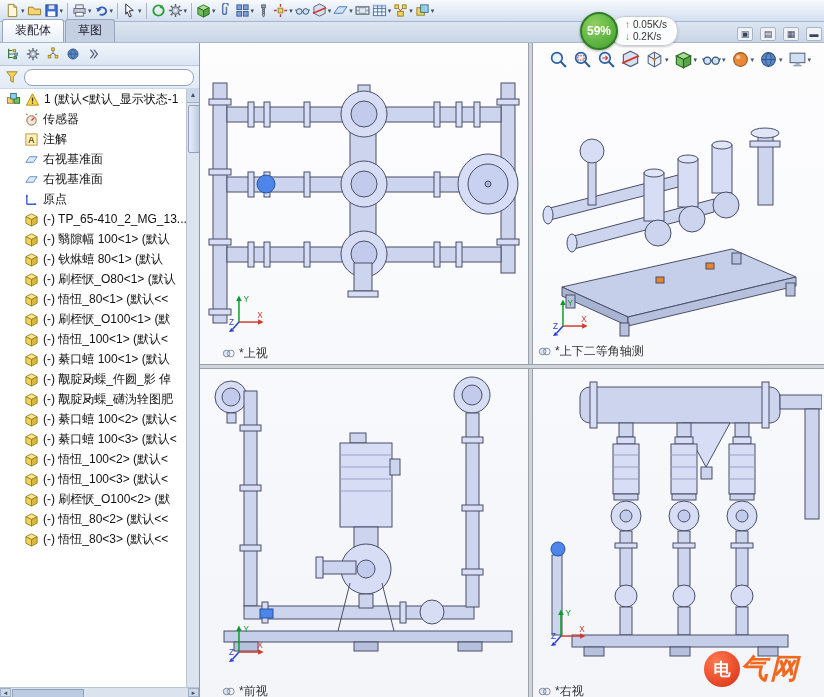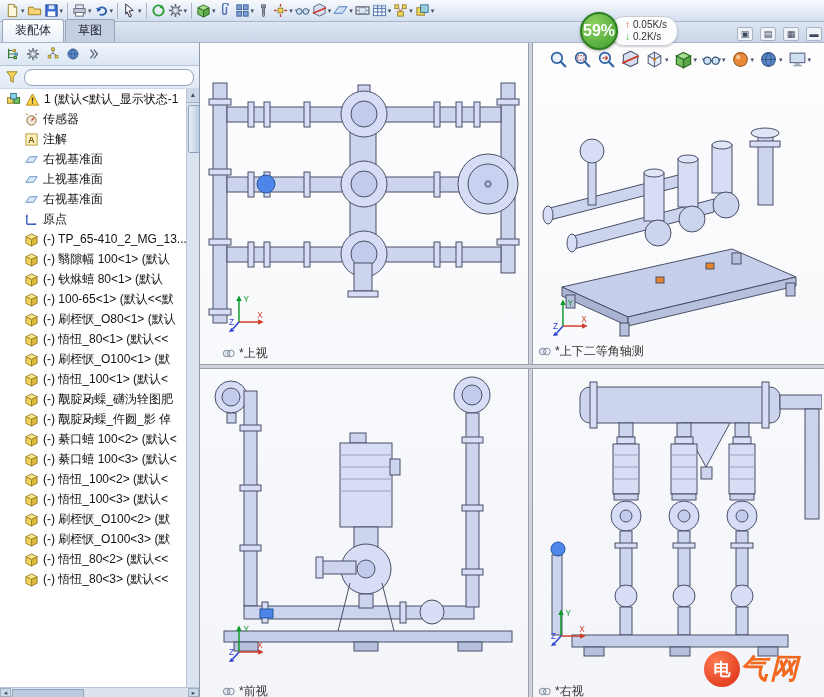--- a/index.html
+++ b/index.html
@@ -52,21 +52,21 @@
   .hudbtn{display:flex;align-items:center;padding:1px;border-radius:2px;}
   .hudbtn svg{width:19px;height:19px;}
   .vlabel{position:absolute;display:flex;gap:4px;align-items:center;font-size:12px;color:#333;z-index:10;white-space:nowrap;}
   .vlabel-ic{width:13px;height:13px;}
   .triad{position:absolute;width:44px;height:46px;z-index:9;}
   .model{position:absolute;}
 
   
   .net-badge{position:absolute;left:580px;top:12px;display:flex;align-items:center;z-index:60;}
   .pct{width:38px;height:38px;border-radius:50%;background:radial-gradient(circle at 35% 30%,#8ed060,#3f9f2f);
-    border:2px solid #2d7d22;color:#fff;font-weight:bold;font-size:16px;display:flex;align-items:center;justify-content:center;
+    border:2px solid #2d7d22;color:#fff;font-weight:bold;font-size:12px;display:flex;align-items:center;justify-content:center;
     box-shadow:0 1px 3px rgba(0,0,0,.35);z-index:2;box-sizing:border-box;}
   .pill{margin-left:-8px;background:rgba(255,255,255,.93);border:1px solid #c6ccd6;border-radius:14px;padding:2px 10px 2px 14px;box-shadow:0 1px 2px rgba(0,0,0,.2);}
   .nline{font-size:10px;color:#333;display:flex;gap:3px;align-items:center;line-height:12px;}
   .up-ic{color:#e5542a;font-weight:bold;}
   .down-ic{color:#2faf3c;font-weight:bold;}
 
   .tray{position:absolute;left:737px;top:27px;display:flex;gap:7px;z-index:55;}
   .tray-btn{width:16px;height:14px;background:#eef1f6;border:1px solid #a9b4c4;border-radius:2px;font-size:9px;line-height:13px;text-align:center;color:#39435a;box-sizing:border-box;}
 
   .watermark{position:absolute;left:704px;top:650px;width:140px;display:flex;align-items:center;z-index:40;}
@@ -315,26 +315,20 @@
         <div class="tree-row">
           <span class="ticon"><svg viewBox="0 0 16 16">
               <path d="M2 11l4-6h8l-4 6z" fill="#dce9f8" stroke="#6090c8"></path>
             </svg></span>
           <span class="tlabel">右视基准面</span>
         </div>
         <div class="tree-row">
           <span class="ticon"><svg viewBox="0 0 16 16">
               <path d="M2 11l4-6h8l-4 6z" fill="#dce9f8" stroke="#6090c8"></path>
             </svg></span>
-          <span class="tlabel">上视基准面</span>
-        </div>
-        <div class="tree-row">
-          <span class="ticon"><svg viewBox="0 0 16 16">
-              <path d="M2 11l4-6h8l-4 6z" fill="#dce9f8" stroke="#6090c8"></path>
-            </svg></span>
           <span class="tlabel">右视基准面</span>
         </div>
         <div class="tree-row">
           <span class="ticon"><svg viewBox="0 0 16 16">
               <path d="M3 13h10M3 13V3" stroke="#3a5fc8" stroke-width="1.5" fill="none"></path>
               <path d="M13 13l-2-1.2v2.4zM3 3L1.8 5h2.4z" fill="#3a5fc8"></path>
             </svg></span>
           <span class="tlabel">原点</span>
         </div>
         <div class="tree-row">
@@ -360,28 +354,20 @@
               <path d="M14 5v7l-6 3V8z" fill="#d9b83a" stroke="#97822c"></path>
             </svg></span>
           <span class="tlabel">(-) 钬烌蟢 80&lt;1&gt; (默认</span>
         </div>
         <div class="tree-row">
           <span class="ticon"><svg viewBox="0 0 16 16">
               <path d="M2 5l6-3 6 3-6 3z" fill="#fbe88a" stroke="#97822c"></path>
               <path d="M2 5v7l6 3V8z" fill="#f3d35a" stroke="#97822c"></path>
               <path d="M14 5v7l-6 3V8z" fill="#d9b83a" stroke="#97822c"></path>
             </svg></span>
-          <span class="tlabel">(-) 100-65&lt;1&gt; (默认&lt;&lt;默</span>
-        </div>
-        <div class="tree-row">
-          <span class="ticon"><svg viewBox="0 0 16 16">
-              <path d="M2 5l6-3 6 3-6 3z" fill="#fbe88a" stroke="#97822c"></path>
-              <path d="M2 5v7l6 3V8z" fill="#f3d35a" stroke="#97822c"></path>
-              <path d="M14 5v7l-6 3V8z" fill="#d9b83a" stroke="#97822c"></path>
-            </svg></span>
           <span class="tlabel">(-) 刷桎恹_O80&lt;1&gt; (默认</span>
         </div>
         <div class="tree-row">
           <span class="ticon"><svg viewBox="0 0 16 16">
               <path d="M2 5l6-3 6 3-6 3z" fill="#fbe88a" stroke="#97822c"></path>
               <path d="M2 5v7l6 3V8z" fill="#f3d35a" stroke="#97822c"></path>
               <path d="M14 5v7l-6 3V8z" fill="#d9b83a" stroke="#97822c"></path>
             </svg></span>
           <span class="tlabel">(-) 悟忸_80&lt;1&gt; (默认&lt;&lt;</span>
         </div>
@@ -400,36 +386,44 @@
               <path d="M14 5v7l-6 3V8z" fill="#d9b83a" stroke="#97822c"></path>
             </svg></span>
           <span class="tlabel">(-) 悟忸_100&lt;1&gt; (默认&lt;</span>
         </div>
         <div class="tree-row">
           <span class="ticon"><svg viewBox="0 0 16 16">
               <path d="M2 5l6-3 6 3-6 3z" fill="#fbe88a" stroke="#97822c"></path>
               <path d="M2 5v7l6 3V8z" fill="#f3d35a" stroke="#97822c"></path>
               <path d="M14 5v7l-6 3V8z" fill="#d9b83a" stroke="#97822c"></path>
             </svg></span>
+          <span class="tlabel">(-) 綦口蟢 100&lt;1&gt; (默认</span>
+        </div>
+        <div class="tree-row">
+          <span class="ticon"><svg viewBox="0 0 16 16">
+              <path d="M2 5l6-3 6 3-6 3z" fill="#fbe88a" stroke="#97822c"></path>
+              <path d="M2 5v7l6 3V8z" fill="#f3d35a" stroke="#97822c"></path>
+              <path d="M14 5v7l-6 3V8z" fill="#d9b83a" stroke="#97822c"></path>
+            </svg></span>
+          <span class="tlabel">(-) 觏腚夃蟝_仵囫_影 倬</span>
+        </div>
+        <div class="tree-row">
+          <span class="ticon"><svg viewBox="0 0 16 16">
+              <path d="M2 5l6-3 6 3-6 3z" fill="#fbe88a" stroke="#97822c"></path>
+              <path d="M2 5v7l6 3V8z" fill="#f3d35a" stroke="#97822c"></path>
+              <path d="M14 5v7l-6 3V8z" fill="#d9b83a" stroke="#97822c"></path>
+            </svg></span>
           <span class="tlabel">(-) 觏腚夃蟝_礴沩辁图肥</span>
         </div>
         <div class="tree-row">
           <span class="ticon"><svg viewBox="0 0 16 16">
               <path d="M2 5l6-3 6 3-6 3z" fill="#fbe88a" stroke="#97822c"></path>
               <path d="M2 5v7l6 3V8z" fill="#f3d35a" stroke="#97822c"></path>
               <path d="M14 5v7l-6 3V8z" fill="#d9b83a" stroke="#97822c"></path>
             </svg></span>
-          <span class="tlabel">(-) 觏腚夃蟝_仵囫_影 倬</span>
-        </div>
-        <div class="tree-row">
-          <span class="ticon"><svg viewBox="0 0 16 16">
-              <path d="M2 5l6-3 6 3-6 3z" fill="#fbe88a" stroke="#97822c"></path>
-              <path d="M2 5v7l6 3V8z" fill="#f3d35a" stroke="#97822c"></path>
-              <path d="M14 5v7l-6 3V8z" fill="#d9b83a" stroke="#97822c"></path>
-            </svg></span>
           <span class="tlabel">(-) 綦口蟢 100&lt;2&gt; (默认&lt;</span>
         </div>
         <div class="tree-row">
           <span class="ticon"><svg viewBox="0 0 16 16">
               <path d="M2 5l6-3 6 3-6 3z" fill="#fbe88a" stroke="#97822c"></path>
               <path d="M2 5v7l6 3V8z" fill="#f3d35a" stroke="#97822c"></path>
               <path d="M14 5v7l-6 3V8z" fill="#d9b83a" stroke="#97822c"></path>
             </svg></span>
           <span class="tlabel">(-) 綦口蟢 100&lt;3&gt; (默认&lt;</span>
         </div>
@@ -449,28 +443,20 @@
             </svg></span>
           <span class="tlabel">(-) 悟忸_100&lt;3&gt; (默认&lt;</span>
         </div>
         <div class="tree-row">
           <span class="ticon"><svg viewBox="0 0 16 16">
               <path d="M2 5l6-3 6 3-6 3z" fill="#fbe88a" stroke="#97822c"></path>
               <path d="M2 5v7l6 3V8z" fill="#f3d35a" stroke="#97822c"></path>
               <path d="M14 5v7l-6 3V8z" fill="#d9b83a" stroke="#97822c"></path>
             </svg></span>
           <span class="tlabel">(-) 刷桎恹_O100&lt;2&gt; (默</span>
-        </div>
-        <div class="tree-row">
-          <span class="ticon"><svg viewBox="0 0 16 16">
-              <path d="M2 5l6-3 6 3-6 3z" fill="#fbe88a" stroke="#97822c"></path>
-              <path d="M2 5v7l6 3V8z" fill="#f3d35a" stroke="#97822c"></path>
-              <path d="M14 5v7l-6 3V8z" fill="#d9b83a" stroke="#97822c"></path>
-            </svg></span>
-          <span class="tlabel">(-) 刷桎恹_O100&lt;3&gt; (默</span>
         </div>
         <div class="tree-row">
           <span class="ticon"><svg viewBox="0 0 16 16">
               <path d="M2 5l6-3 6 3-6 3z" fill="#fbe88a" stroke="#97822c"></path>
               <path d="M2 5v7l6 3V8z" fill="#f3d35a" stroke="#97822c"></path>
               <path d="M14 5v7l-6 3V8z" fill="#d9b83a" stroke="#97822c"></path>
             </svg></span>
           <span class="tlabel">(-) 悟忸_80&lt;2&gt; (默认&lt;&lt;</span>
         </div>
         <div class="tree-row">

